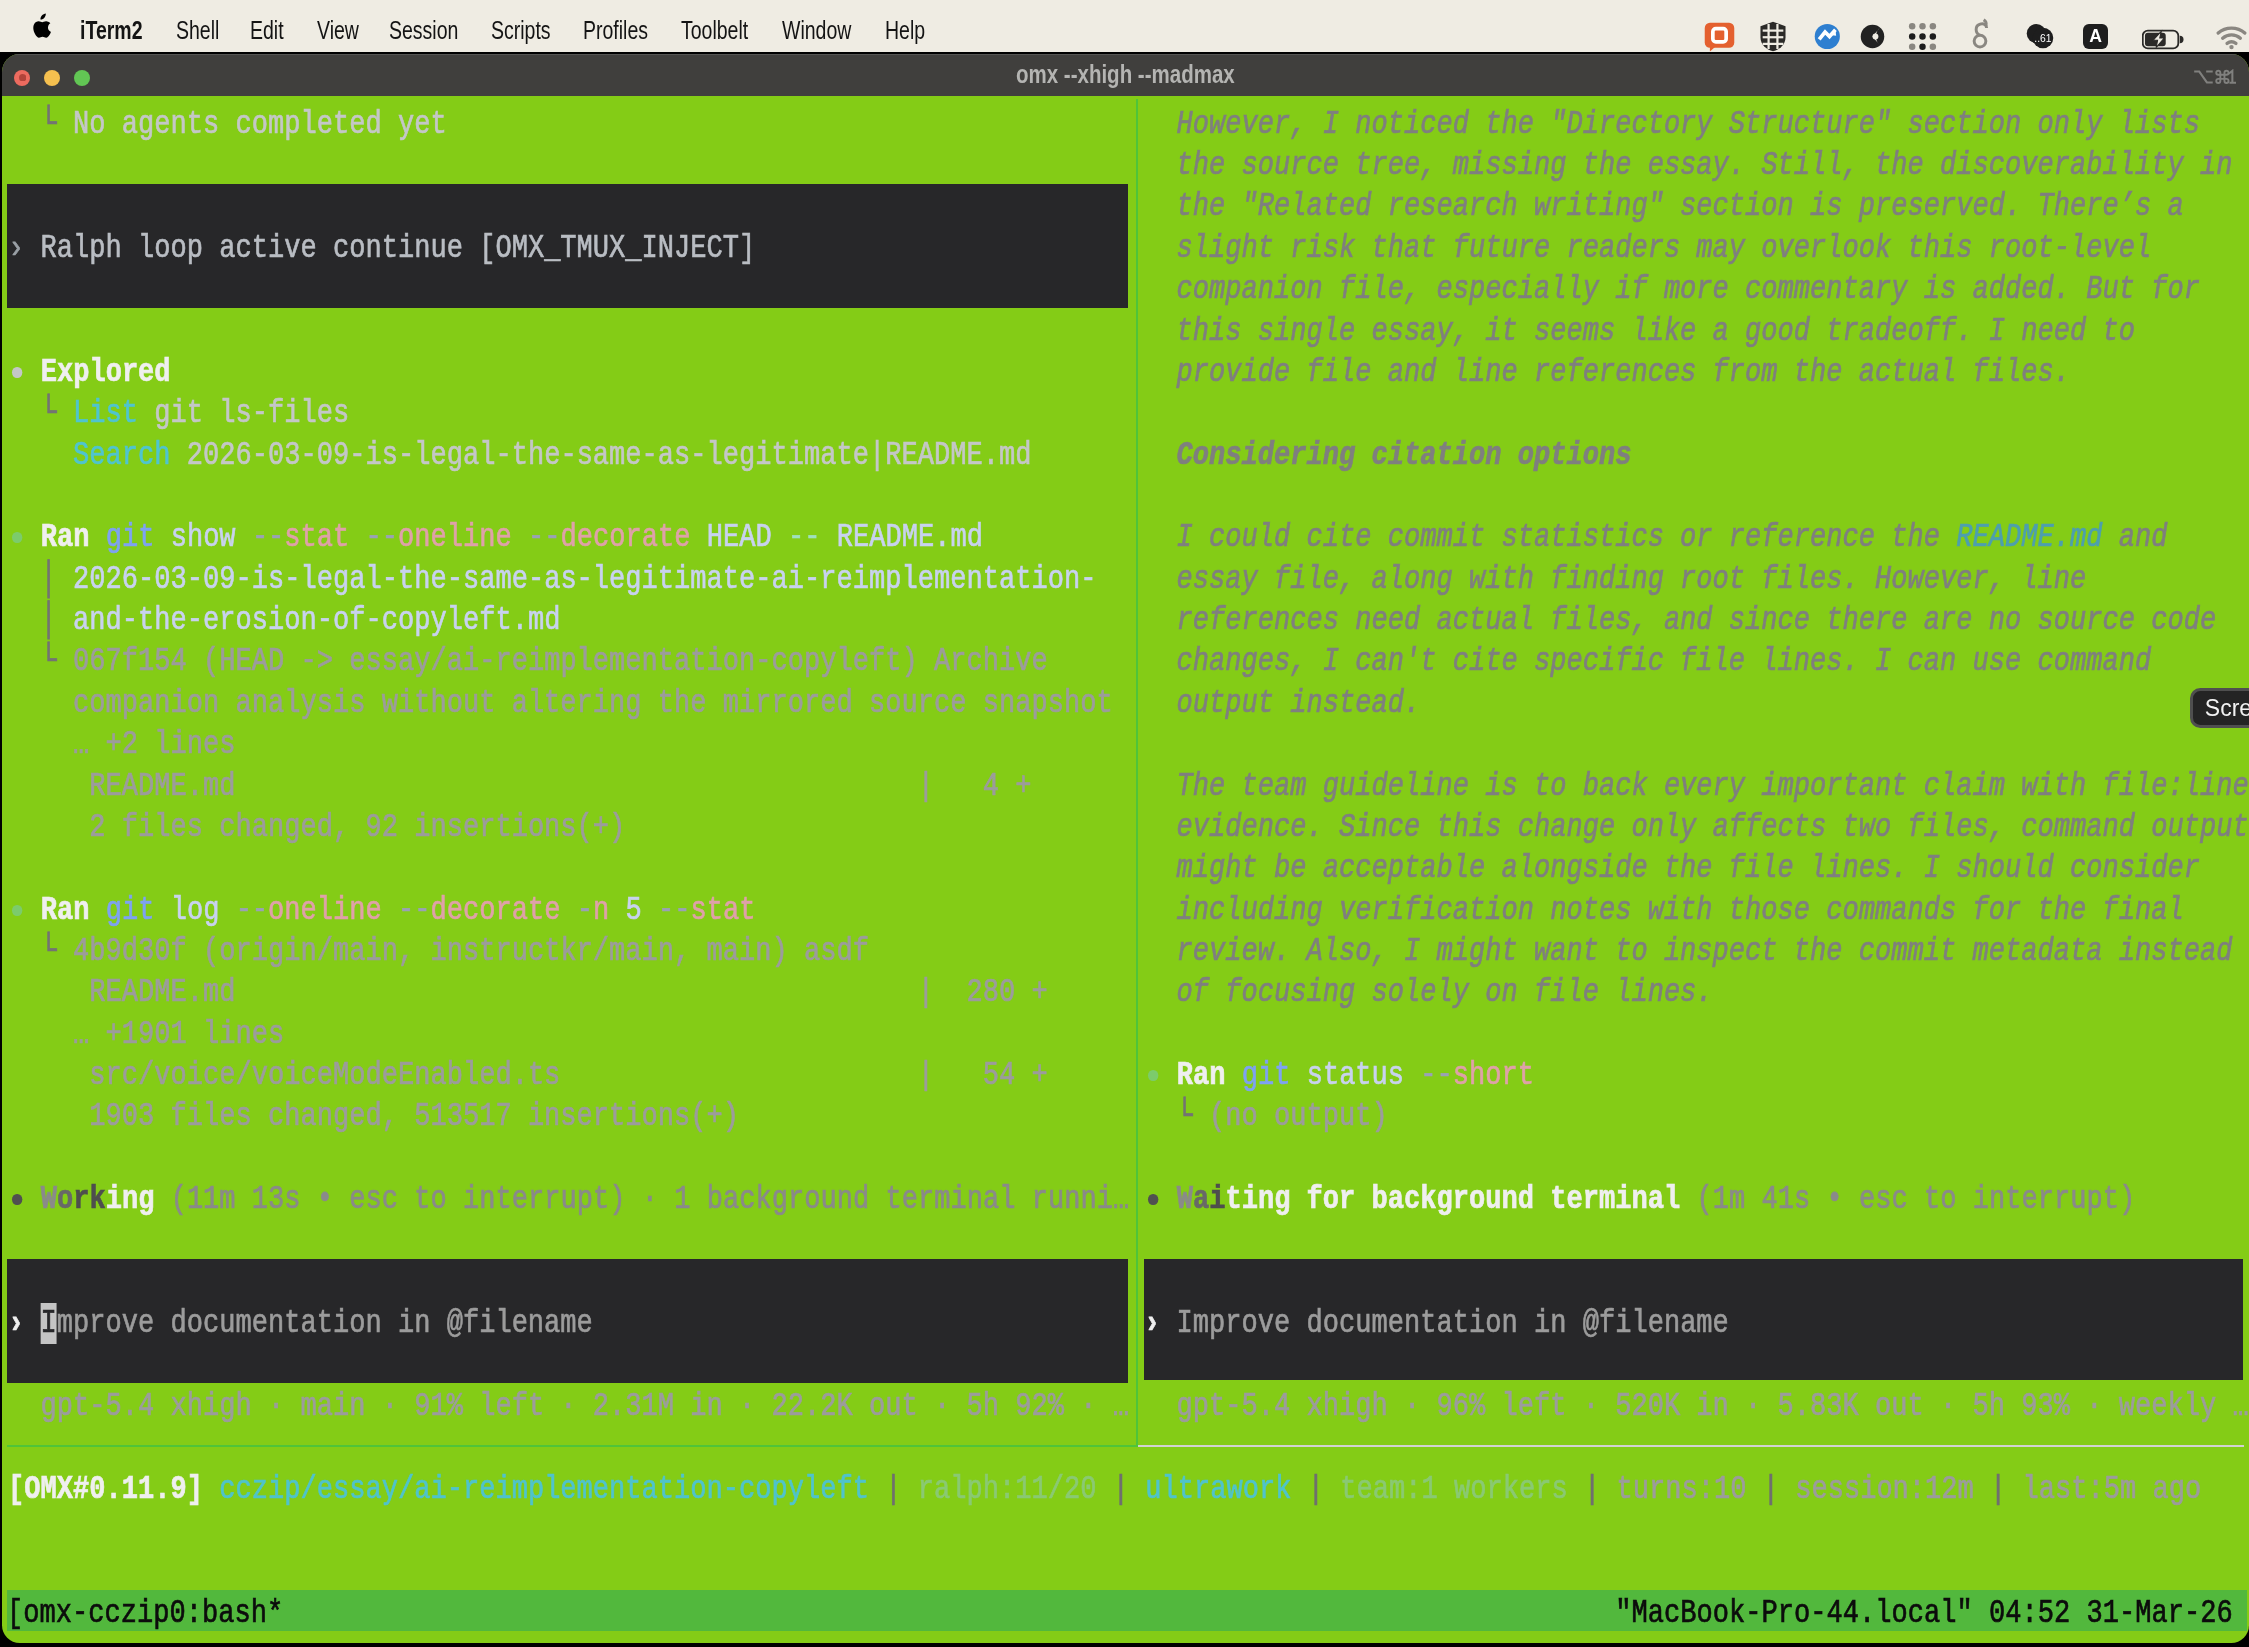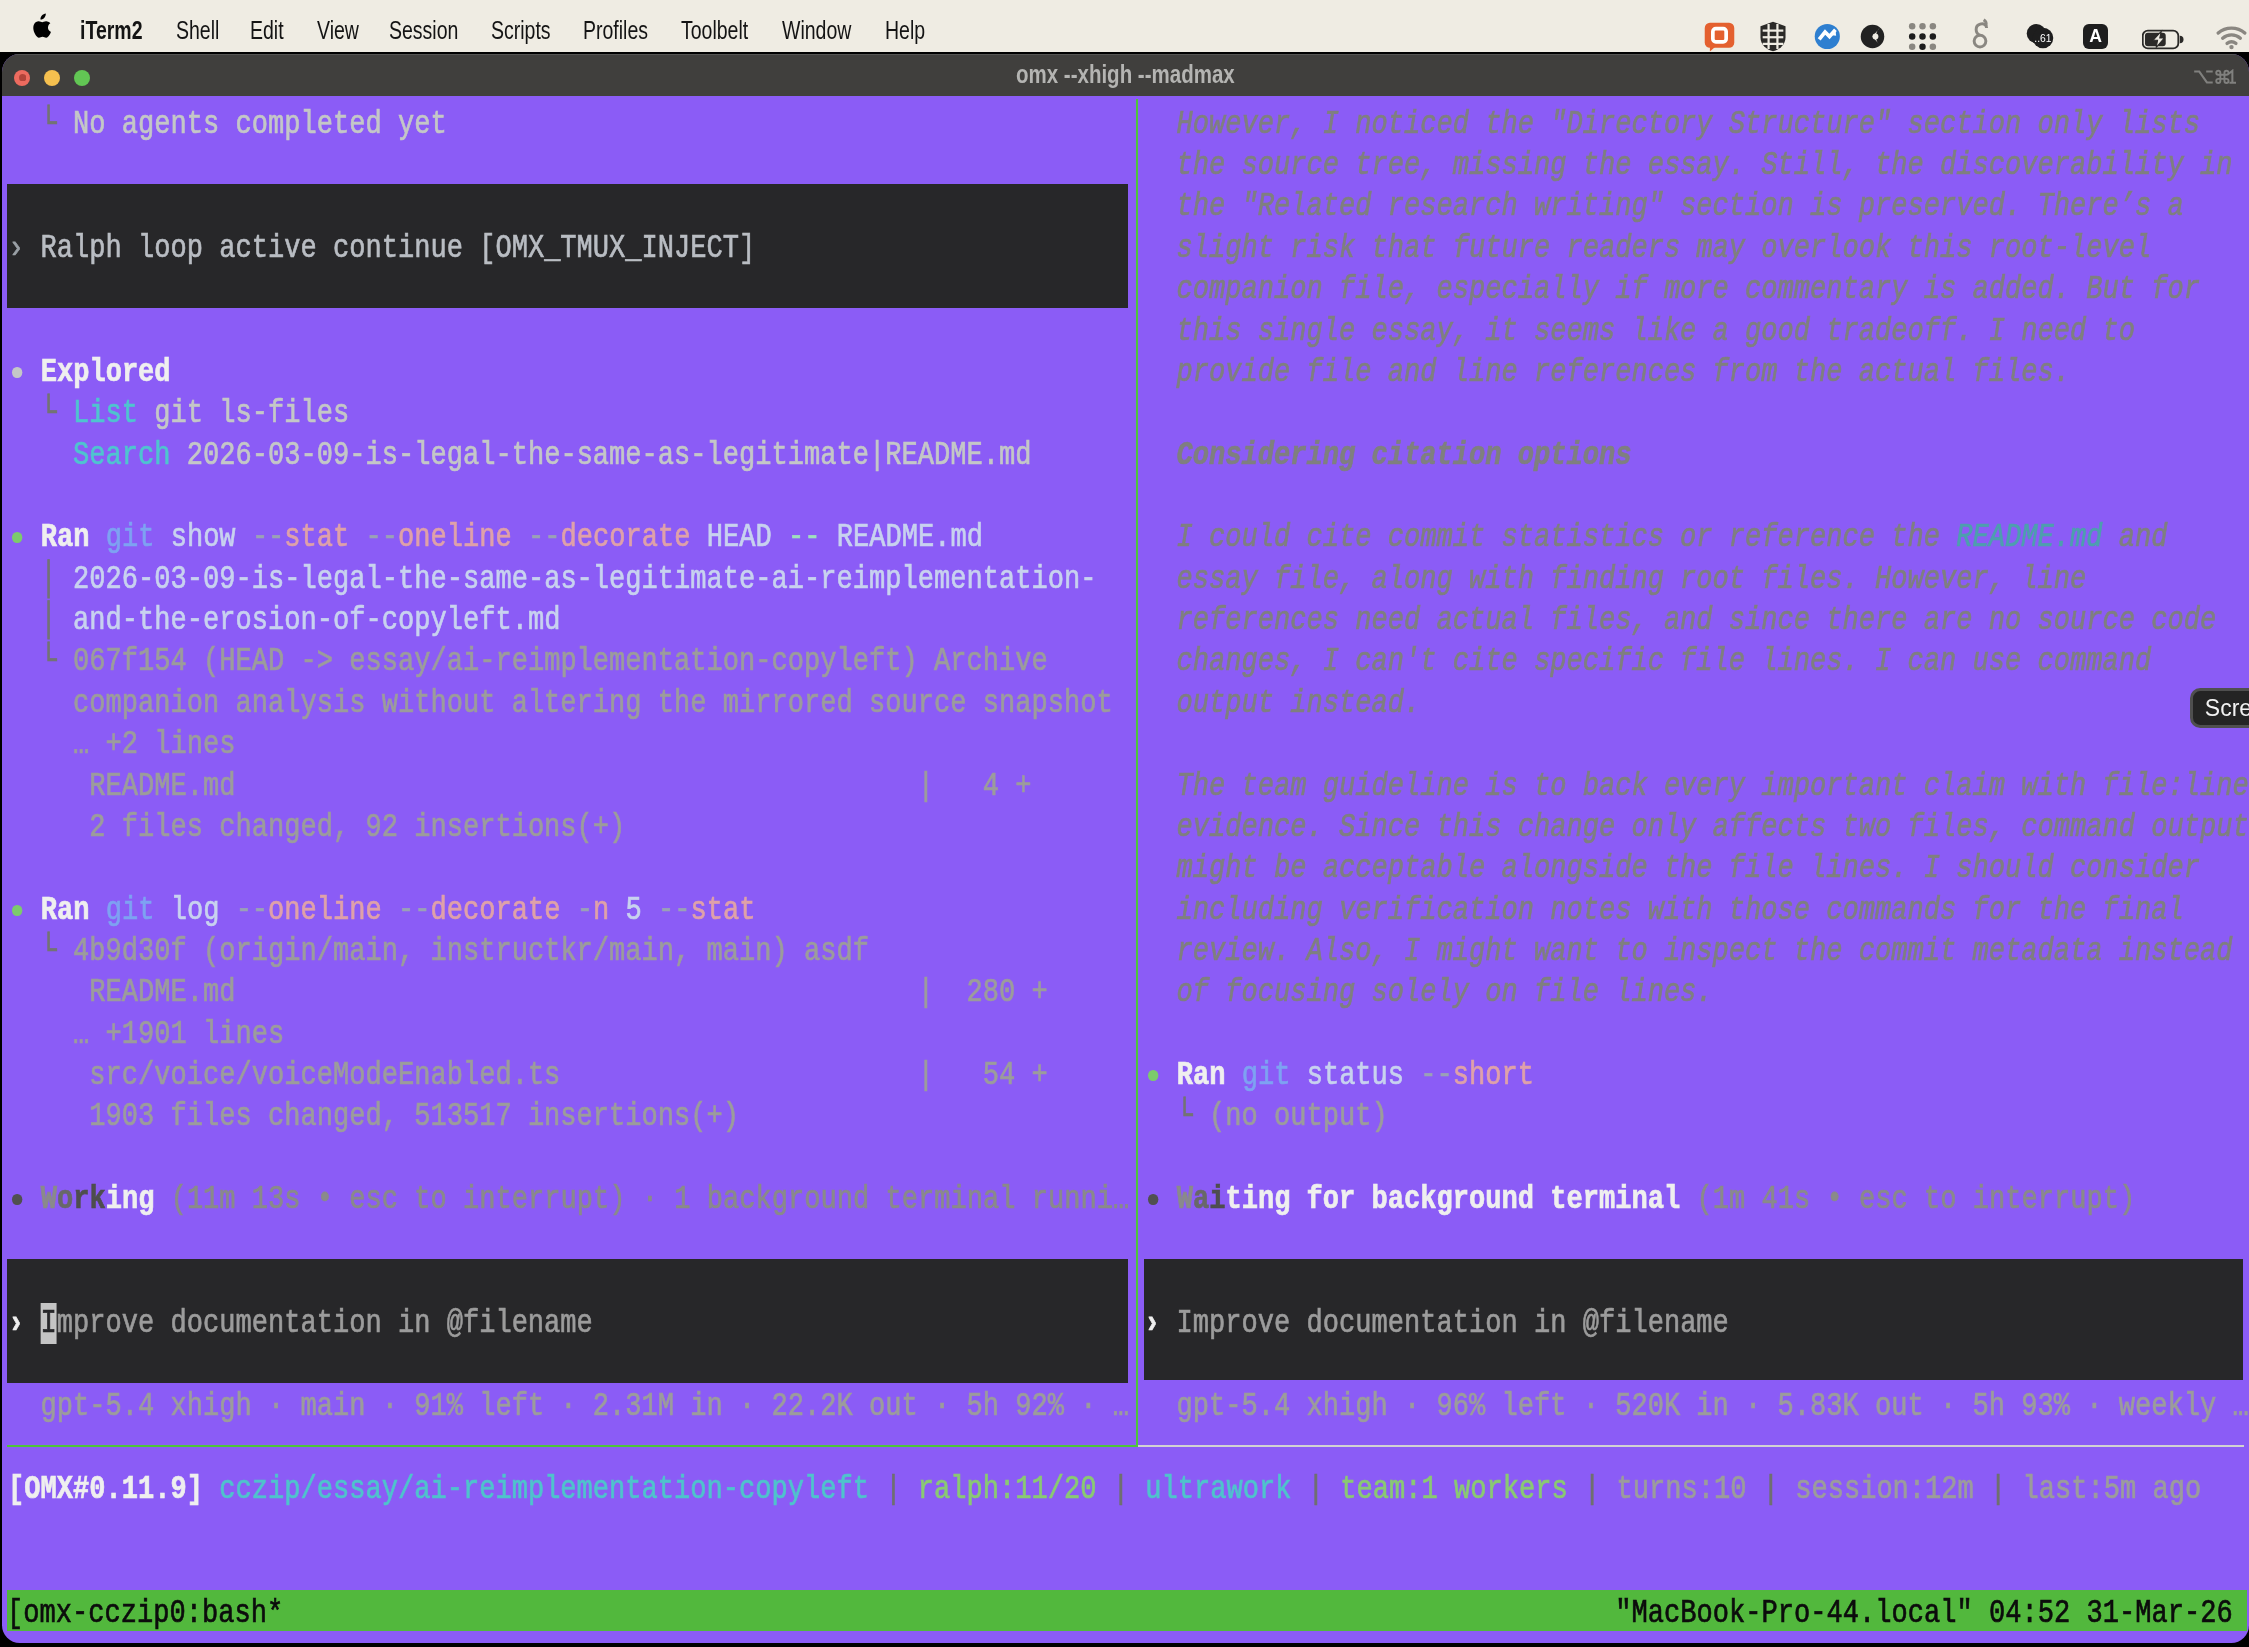--- a/index.html
+++ b/index.html
@@ -29,21 +29,21 @@
 .c-sh3{color:#4e4e4e}
 .c-dk{color:#505050}
 .c-pr{color:#9aa0a6}
 .c-bx{color:#b9bdc3}
 .cur{display:inline-block;width:20.4px;height:41px;vertical-align:top;background:#c4c4c4;color:#27272a}
 
 #menubar{position:absolute;left:0;top:0;width:2250px;height:52px;background:#efece3}
 .mi{position:absolute;top:0;height:49px;line-height:60px;font-size:26px;color:#141414}
 .mt{transform:scaleX(.75);transform-origin:0 50%}
 
-#win{position:absolute;left:1.5px;top:54px;width:2247px;height:1589px;background:#8b5cf6;border-radius:17.7px;overflow:hidden}
+#win{position:absolute;left:1.5px;top:54px;width:2247px;height:1589px;background:#84cc16;border-radius:17.7px;overflow:hidden}
 #tbar{position:absolute;left:0;top:0;width:100%;height:42px;background:#403f3d;border-top:0.7px solid #555553}
 #tbar .tt{position:absolute;left:0;top:0;width:100%;text-align:center;line-height:38px;font-size:25px;font-weight:700;color:#b4b4b2}
 .tl{position:absolute;top:14.8px;width:16px;height:16px;border-radius:50%}
 
 .gbox{position:absolute;background:#272729}
 
 .vline{position:absolute;width:1.9px;background:#4fc439}
 .hl-g{position:absolute;height:2px;background:#4fc439}
 .hl-w{position:absolute;height:2px;background:#d2d2d2}
 #tmuxbar{position:absolute;left:6.6px;top:1590px;width:2240px;height:41px;background:#52b83d}

